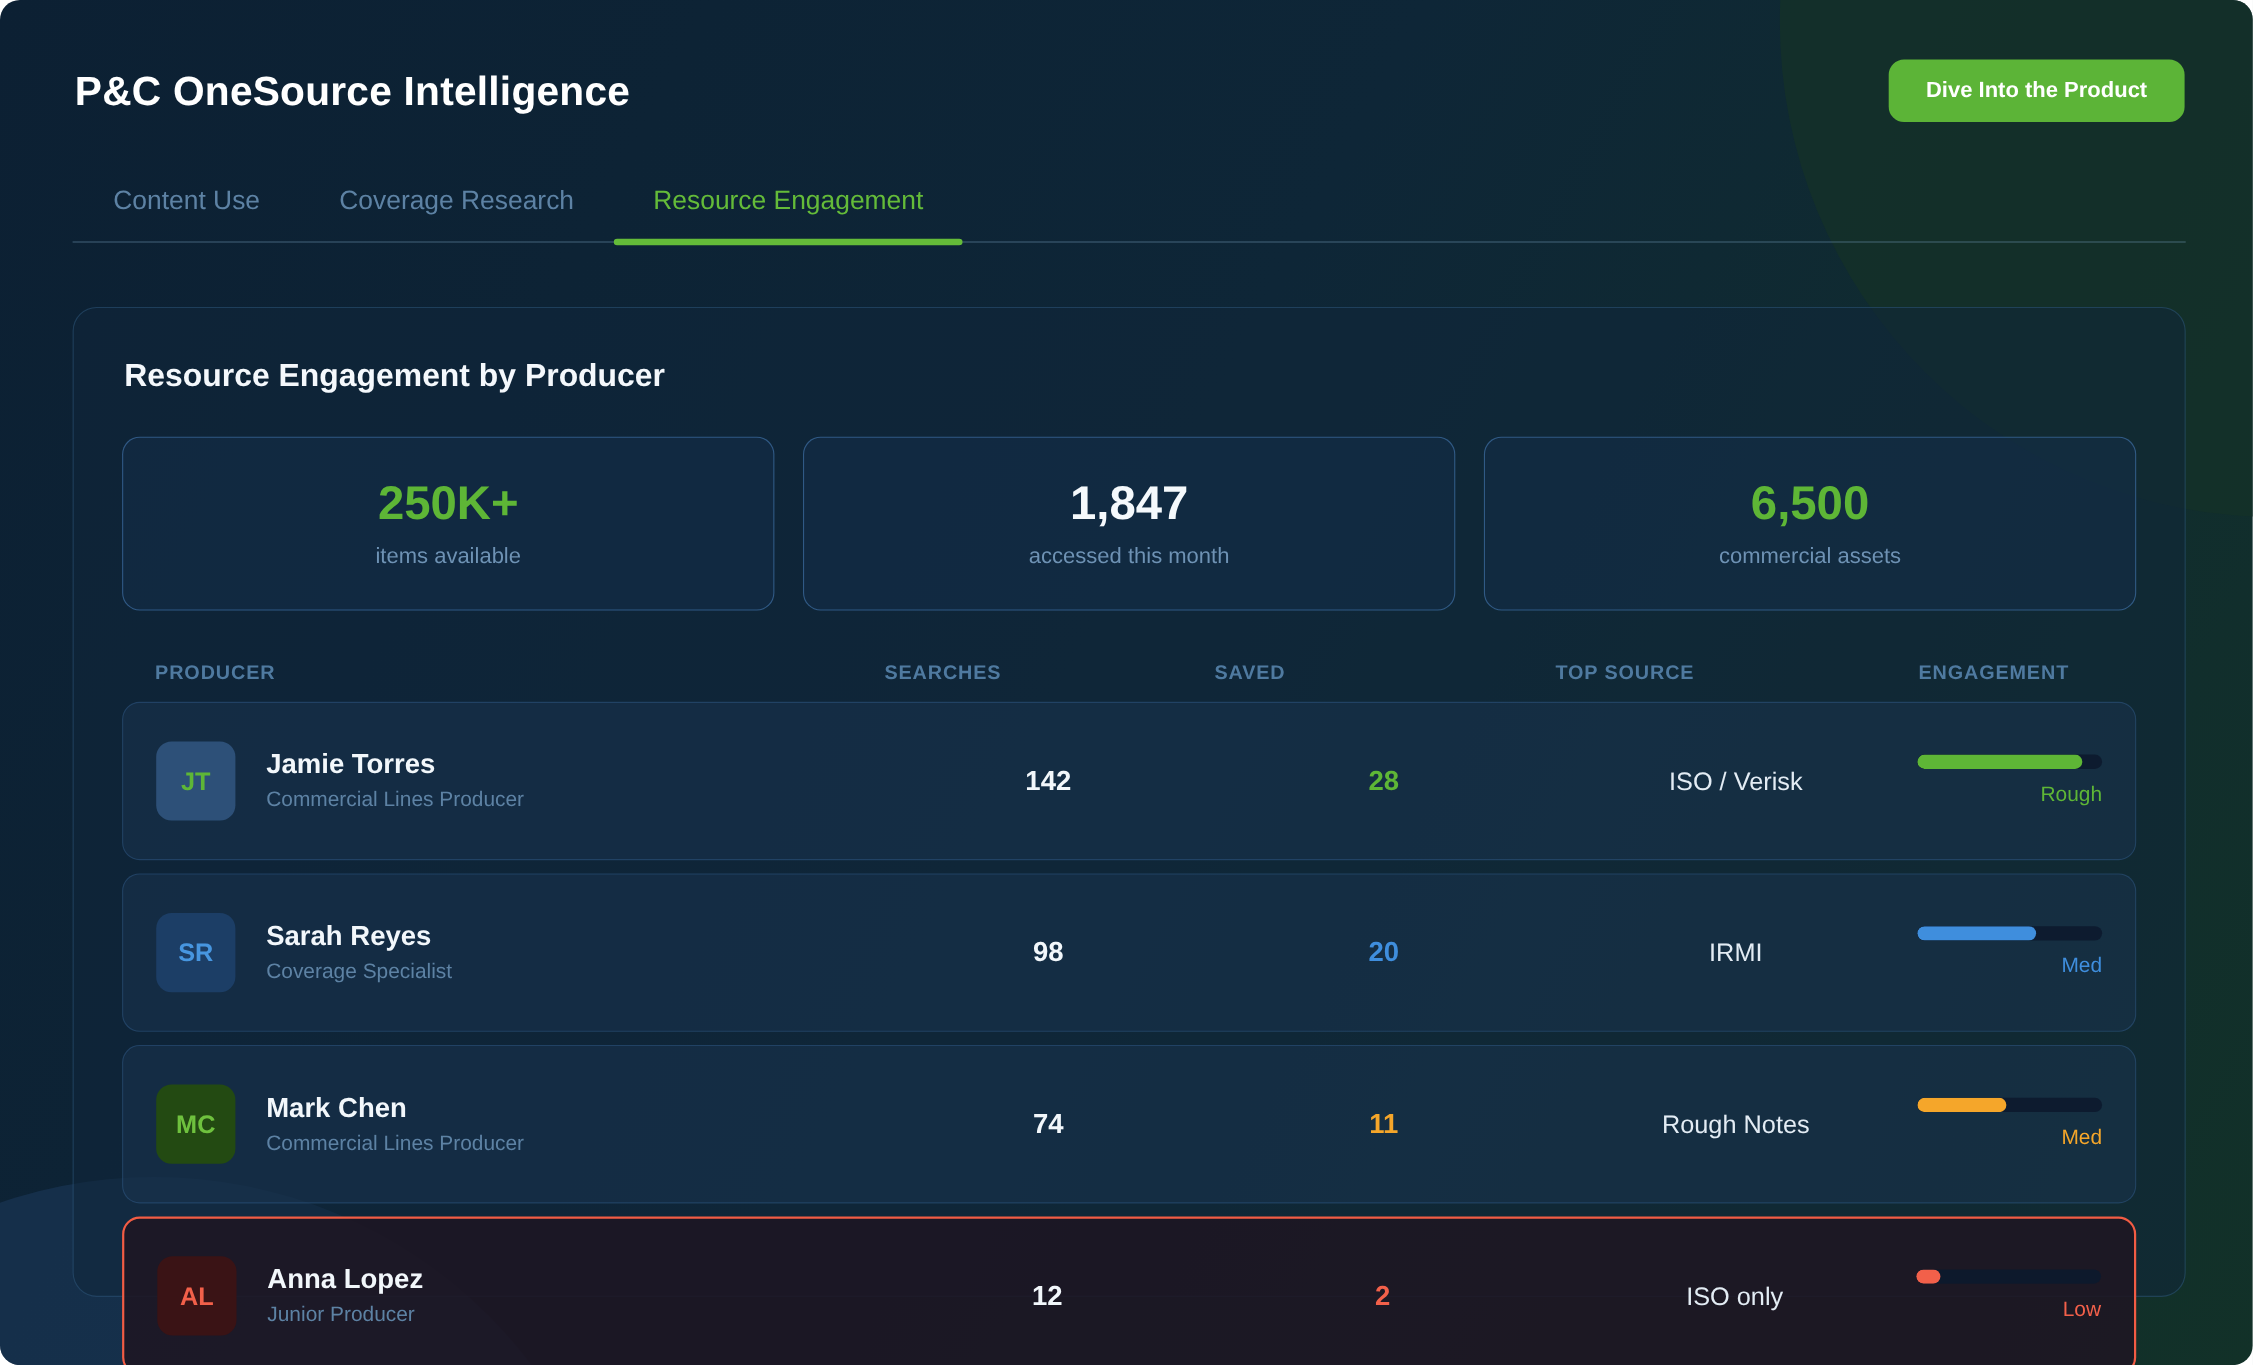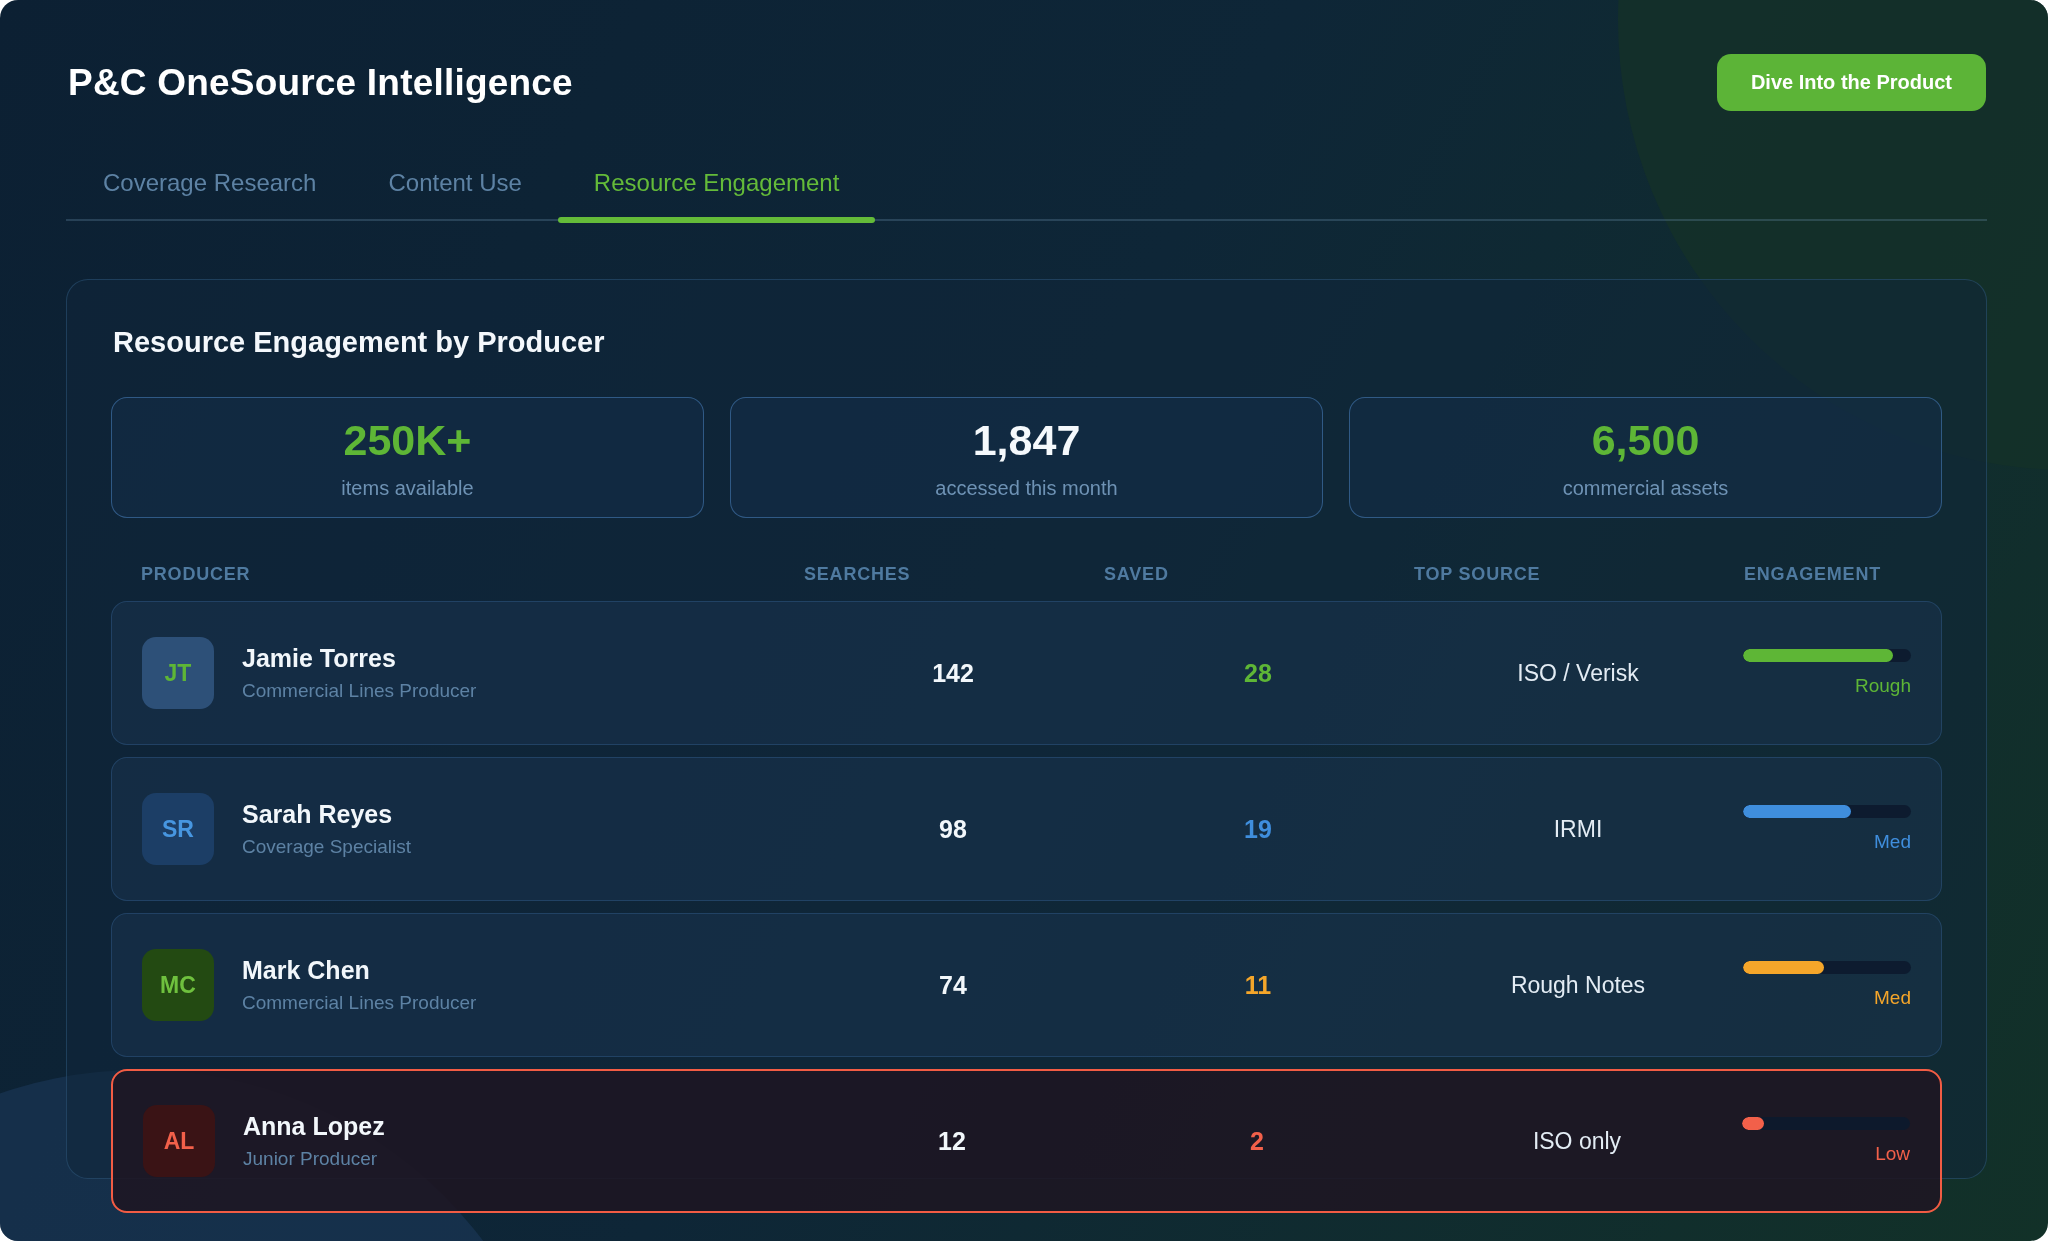--- a/index.html
+++ b/index.html
@@ -28,21 +28,21 @@
 
   .panel {
     position:relative; margin:58px 61px 0 66px; height:900px; box-sizing:border-box;
     background:rgba(16,38,58,.55); border:1px solid rgba(64,115,160,.35);
     border-radius:22px; padding:44px;
   }
   .panel-title { font-size:29px; font-weight:700; color:#f4f8fc; margin:2px 0 38px 2px; }
 
   .stats { display:grid; grid-template-columns:repeat(3,1fr); gap:26px; }
   .stat {
-    height:121px; box-sizing:border-box; border-radius:16px;
+    height:158px; box-sizing:border-box; border-radius:16px;
     background:rgba(20,46,72,.55); border:1.5px solid rgba(74,130,190,.55);
     display:flex; flex-direction:column; align-items:center; justify-content:center; gap:12px;
   }
   .stat-value { font-size:43px; font-weight:700; }
   .stat-label { font-size:20px; color:#6e92b4; }
 
   .thead {
     display:grid; grid-template-columns:1fr 300px 310px 330px 168px;
     padding:0 30px; margin-top:46px; align-items:center;
     font-size:18px; font-weight:700; color:#4f7aa0; letter-spacing:.8px;
@@ -82,22 +82,22 @@
 <div class="screen">
   <div class="bg-circle tr"></div>
   <div class="bg-circle bl"></div>
 
   <div class="app-header">
     <div class="app-title">P&amp;C OneSource Intelligence</div>
     <button class="cta-btn">Dive Into the Product</button>
   </div>
 
   <div class="tabs">
+    <div class="tab">Content Use</div>
     <div class="tab">Coverage Research</div>
-    <div class="tab">Content Use</div>
     <div class="tab active">Resource Engagement</div>
   </div>
 
   <div class="panel">
     <div class="panel-title">Resource Engagement by Producer</div>
 
     <div class="stats">
       <div class="stat">
         <div class="stat-value" style="color: rgb(94, 182, 54);">250K+</div>
         <div class="stat-label">items available</div>
@@ -141,21 +141,21 @@
   </div>
         <div class="row">
     <div class="producer">
       <div class="avatar" style="background: rgb(28, 62, 102); color: rgb(71, 150, 224);">SR</div>
       <div>
         <div class="p-name">Sarah Reyes</div>
         <div class="p-role">Coverage Specialist</div>
       </div>
     </div>
     <div class="num">98</div>
-    <div class="num saved" style="color: rgb(63, 142, 221);">19</div>
+    <div class="num saved" style="color: rgb(63, 142, 221);">20</div>
     <div class="src">IRMI</div>
     <div class="eng">
       <div class="track">
         <div class="fill" style="width: 64%; background: rgb(63, 142, 221);"></div>
       </div>
       <div class="eng-label" style="color: rgb(63, 142, 221);">Med</div>
     </div>
   </div>
         <div class="row">
     <div class="producer">

